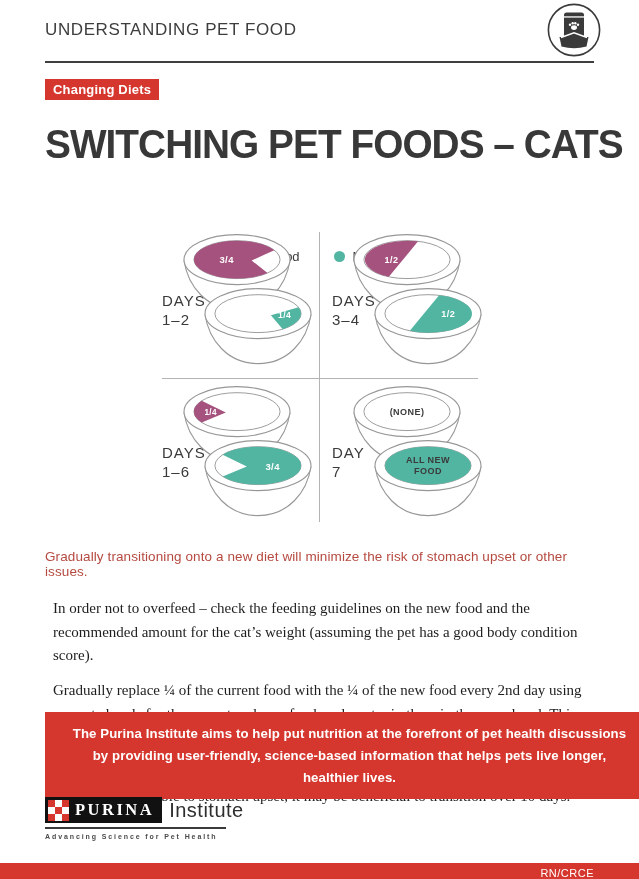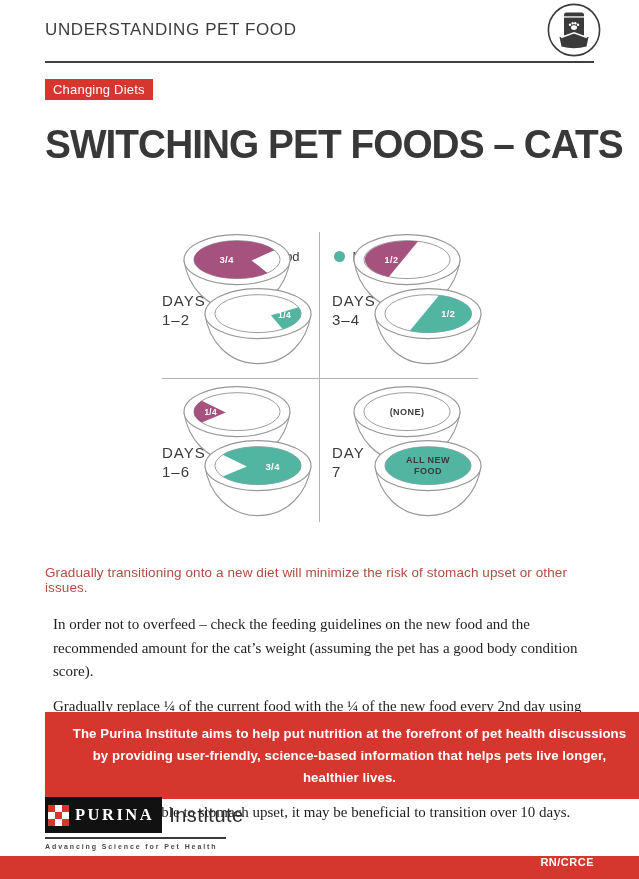--- a/index.html
+++ b/index.html
@@ -7,21 +7,21 @@
         font-family:"Liberation Sans",sans-serif;}
 
   
   .header-title{position:absolute;left:45px;top:20px;font-size:17px;font-weight:400;
     letter-spacing:0.6px;color:#3d3d3d;}
   .header-icon{position:absolute;right:38px;top:3px;}
   .header-rule{position:absolute;left:45px;top:61px;width:549px;height:2px;background:#3f3f3f;}
 
   
   .badge{position:absolute;left:45px;top:79px;background:var(--accent-red);color:#fff;
-    font-size:13px;font-weight:400;padding:3px 8px;letter-spacing:0.2px;}
+    font-size:13px;font-weight:700;padding:3px 8px;letter-spacing:0.2px;}
 
   
   .page-title{position:absolute;left:45px;top:122px;font-size:40px;font-weight:700;
     letter-spacing:-1px;color:#383838;white-space:nowrap;transform:scaleX(0.97);
     transform-origin:left center;}
 
   
   .legend{position:absolute;left:0;top:205px;width:639px;display:flex;justify-content:center;
     gap:34px;align-items:center;margin-top:44px;}
   .legend-item{display:flex;align-items:center;gap:8px;font-size:13px;color:#3a3a3a;}
@@ -36,46 +36,46 @@
   .quadrant{position:absolute;width:170px;height:150px;}
   .q1{left:0;top:0;} .q2{left:170px;top:0;} .q3{left:0;top:152px;} .q4{left:170px;top:152px;}
   .q-label{position:absolute;left:12px;top:62px;font-size:15px;font-weight:400;
     letter-spacing:1px;color:#3a3a3a;line-height:1.25;}
   .bowl{position:absolute;width:112px;height:88px;overflow:visible;}
   .top-bowl{left:31px;top:2px;}
   .bottom-bowl{left:52px;top:56px;}
 
   
   .textflow{position:absolute;left:45px;top:549px;width:550px;}
-  .highlight{font-size:13.5px;color:var(--highlight-red);margin:16px 0 18px 0;letter-spacing:0.1px;}
+  .highlight{font-size:13.5px;color:var(--highlight-red);margin:0 0 18px 0;letter-spacing:0.1px;}
   .body-para{font-family:Liberation Serif, serif;font-size:15px;line-height:1.58;
     color:#1e1e1e;margin:0 0 11px 8px;}
 
   
   .callout{position:absolute;left:45px;top:712px;width:609px;box-sizing:border-box;
     background:var(--accent-red);color:#fff;display:flex;align-items:center;justify-content:center;
     text-align:center;padding:11px 26px;font-size:13.2px;font-weight:700;line-height:1.65;
     letter-spacing:0.1px;min-height:53px;}
 
   
   .footer-logo{position:absolute;left:45px;top:797px;}
   .logo-row{display:flex;align-items:center;}
-  .logo-black-box{display:inline-flex;align-items:center;background:#111;height:36px;
+  .logo-black-box{display:inline-flex;align-items:center;background:#111;height:26px;
     padding:0 8px 0 3px;gap:6px;box-sizing:border-box;}
   .logo-purina{font-family:"Liberation Serif",serif;font-weight:700;font-size:16.5px;
     color:#fff;letter-spacing:2.5px;line-height:1;}
   .logo-institute{font-size:20px;color:#2e2e2e;margin-left:7px;letter-spacing:0.5px;}
   .logo-rule{width:181px;height:2px;background:#3a3a3a;margin-top:4px;}
   .logo-tagline{margin-top:4px;font-size:7px;font-weight:700;letter-spacing:1.9px;
     color:#4a4a4a;white-space:nowrap;}
 
   
-  .bottom-bar{position:absolute;left:0;bottom:0;width:100%;height:23px;background:var(--accent-red);
-    display:flex;align-items:flex-start;justify-content:flex-end;padding-right:45px;
-    box-sizing:border-box;color:#fff;font-size:11px;font-weight:700;letter-spacing:0.5px;}
+  .bottom-bar{position:absolute;left:0;bottom:0;width:100%;height:16px;background:var(--accent-red);
+    display:flex;align-items:flex-end;justify-content:flex-end;padding-right:45px;
+    box-sizing:border-box;color:#fff;font-size:11px;font-weight:400;letter-spacing:0.5px;}
 </style>
 </head>
 <body>
 
 <div id="page">
 
   <div class="header-title">UNDERSTANDING PET FOOD</div>
   <svg class="header-icon" width="54" height="54" viewBox="0 0 54 54">
     <circle cx="27" cy="27" r="25.6" fill="#fff" stroke="#3a3a3a" stroke-width="1.6"></circle>
     <path d="M17,12 q0,-2.5 2.5,-2.5 h15 q2.5,0 2.5,2.5 v22 h-20 z" fill="#3a3a3a"></path>

